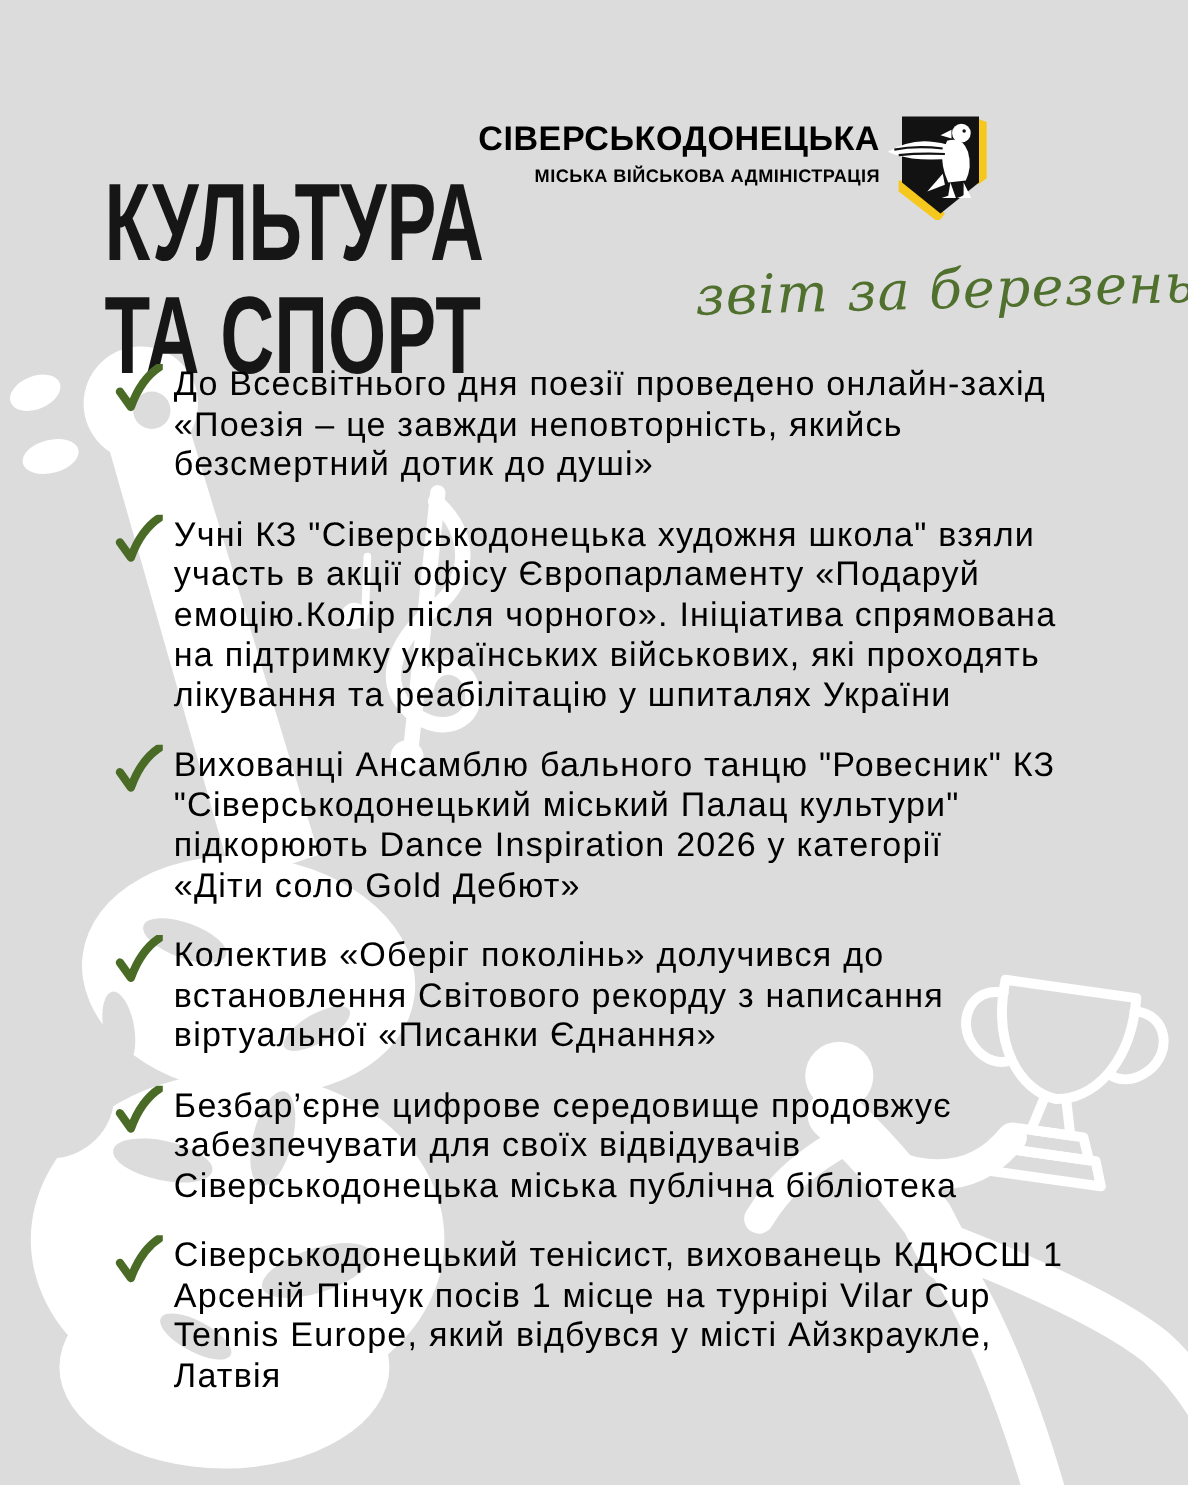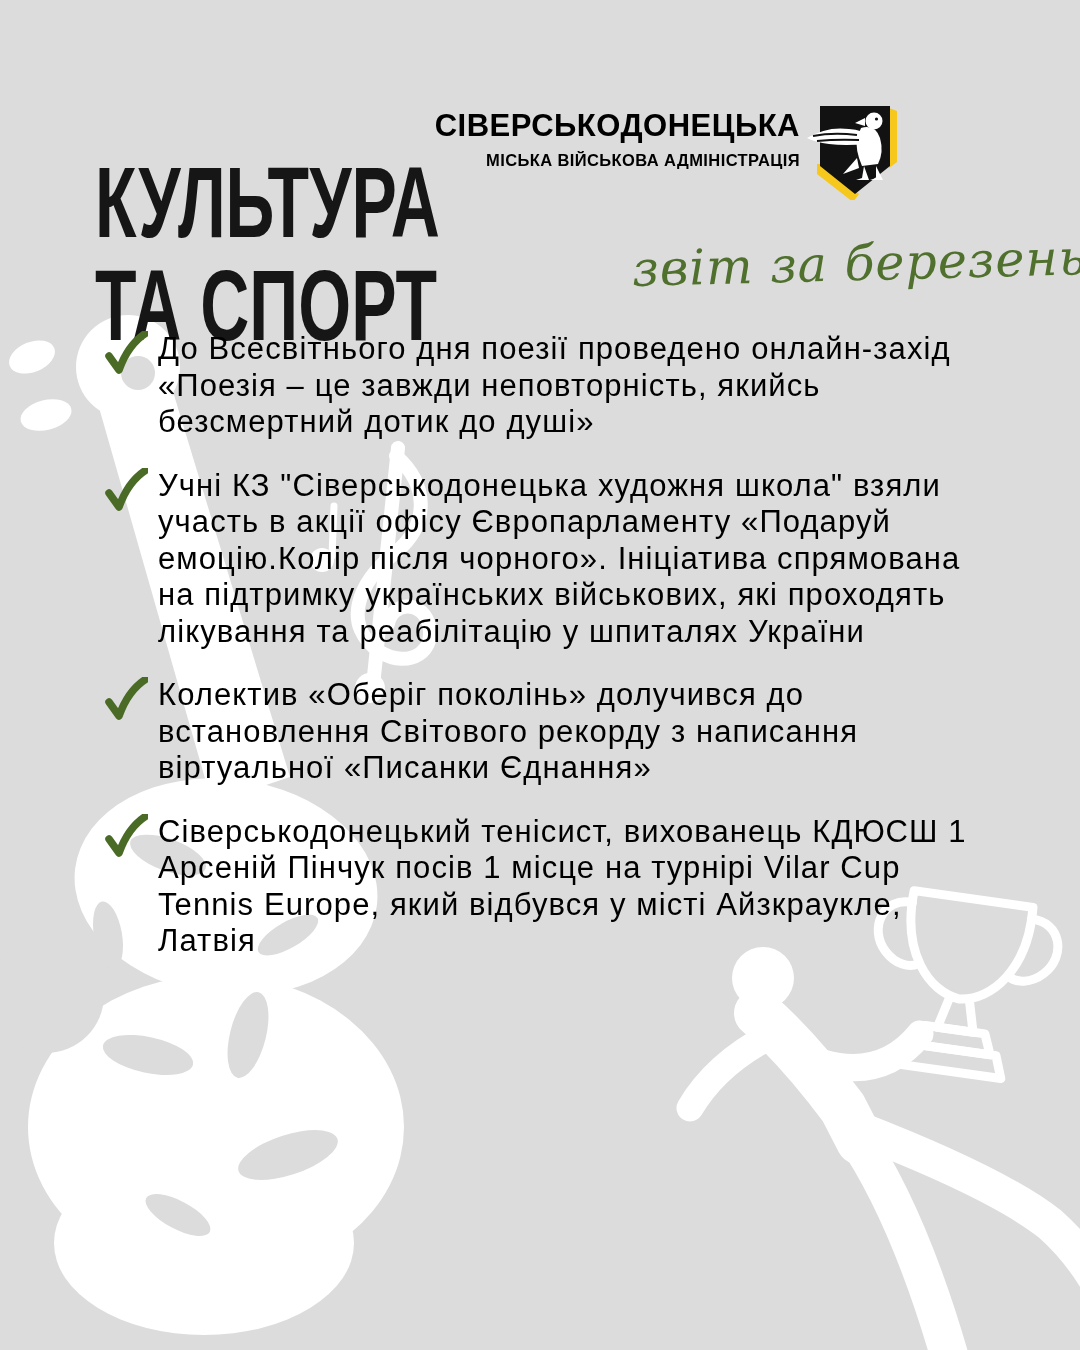--- a/index.html
+++ b/index.html
@@ -152,30 +152,47 @@
       <svg class="check" width="46" height="46" viewBox="0 0 46 46">
         <path d="M7 25 L17 39 C23 22 33 9 44 2" stroke="#4a6b25" stroke-width="7.5" fill="none" stroke-linecap="round" stroke-linejoin="round"></path>
       </svg>
       <div class="item-text">Учні КЗ "Сіверськодонецька художня школа" взяли
 участь в акції офісу Європарламенту «Подаруй
 емоцію.Колір після чорного». Ініціатива спрямована
 на підтримку українських військових, які проходять
 лікування та реабілітацію у шпиталях України</div>
     </div>
 
+    <div class="item">
+      <svg class="check" width="46" height="46" viewBox="0 0 46 46">
+        <path d="M7 25 L17 39 C23 22 33 9 44 2" stroke="#4a6b25" stroke-width="7.5" fill="none" stroke-linecap="round" stroke-linejoin="round"></path>
+      </svg>
+      <div class="item-text">Вихованці Ансамблю бального танцю "Ровесник" КЗ
+"Сіверськодонецький міський Палац культури"
+підкорюють Dance Inspiration 2026 у категорії
+«Діти соло Gold Дебют»</div>
+    </div>
 
     <div class="item">
       <svg class="check" width="46" height="46" viewBox="0 0 46 46">
         <path d="M7 25 L17 39 C23 22 33 9 44 2" stroke="#4a6b25" stroke-width="7.5" fill="none" stroke-linecap="round" stroke-linejoin="round"></path>
       </svg>
       <div class="item-text">Колектив «Оберіг поколінь» долучився до
 встановлення Світового рекорду з написання
 віртуальної «Писанки Єднання»</div>
     </div>
 
+    <div class="item">
+      <svg class="check" width="46" height="46" viewBox="0 0 46 46">
+        <path d="M7 25 L17 39 C23 22 33 9 44 2" stroke="#4a6b25" stroke-width="7.5" fill="none" stroke-linecap="round" stroke-linejoin="round"></path>
+      </svg>
+      <div class="item-text">Безбар’єрне цифрове середовище продовжує
+забезпечувати для своїх відвідувачів
+Сіверськодонецька міська публічна бібліотека</div>
+    </div>
 
     <div class="item">
       <svg class="check" width="46" height="46" viewBox="0 0 46 46">
         <path d="M7 25 L17 39 C23 22 33 9 44 2" stroke="#4a6b25" stroke-width="7.5" fill="none" stroke-linecap="round" stroke-linejoin="round"></path>
       </svg>
       <div class="item-text">Сіверськодонецький тенісист, вихованець КДЮСШ 1
 Арсеній Пінчук посів 1 місце на турнірі Vilar Cup
 Tennis Europe, який відбувся у місті Айзкраукле,
 Латвія</div>
     </div>

